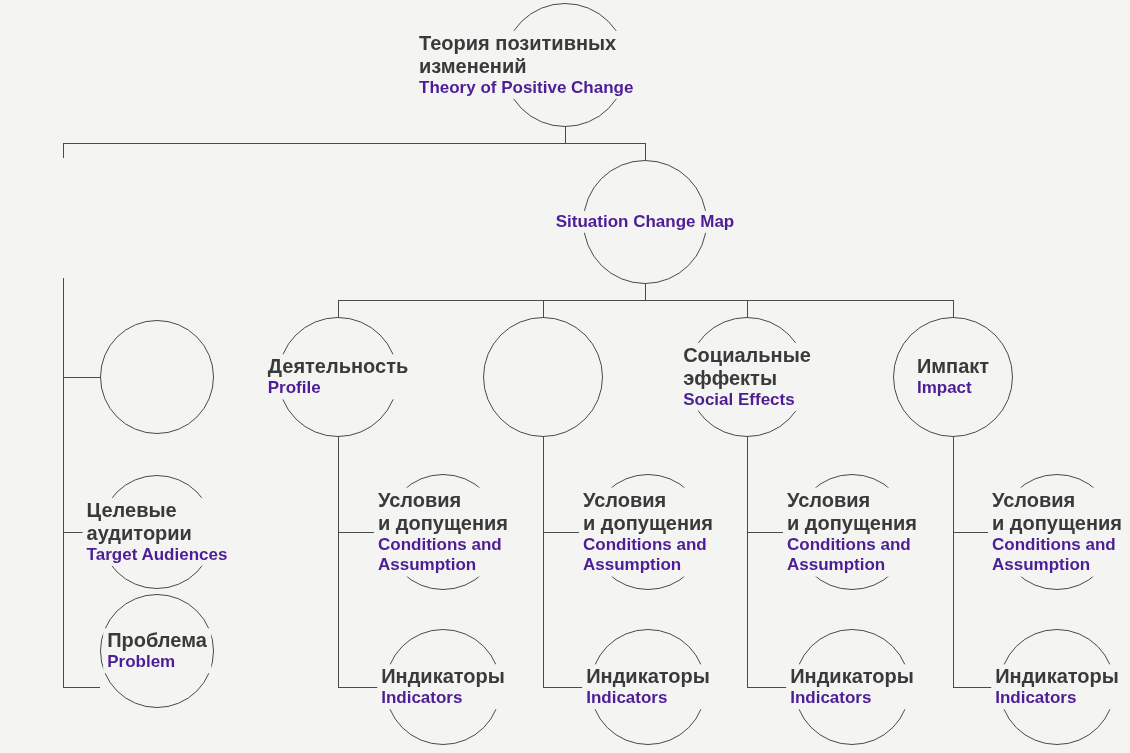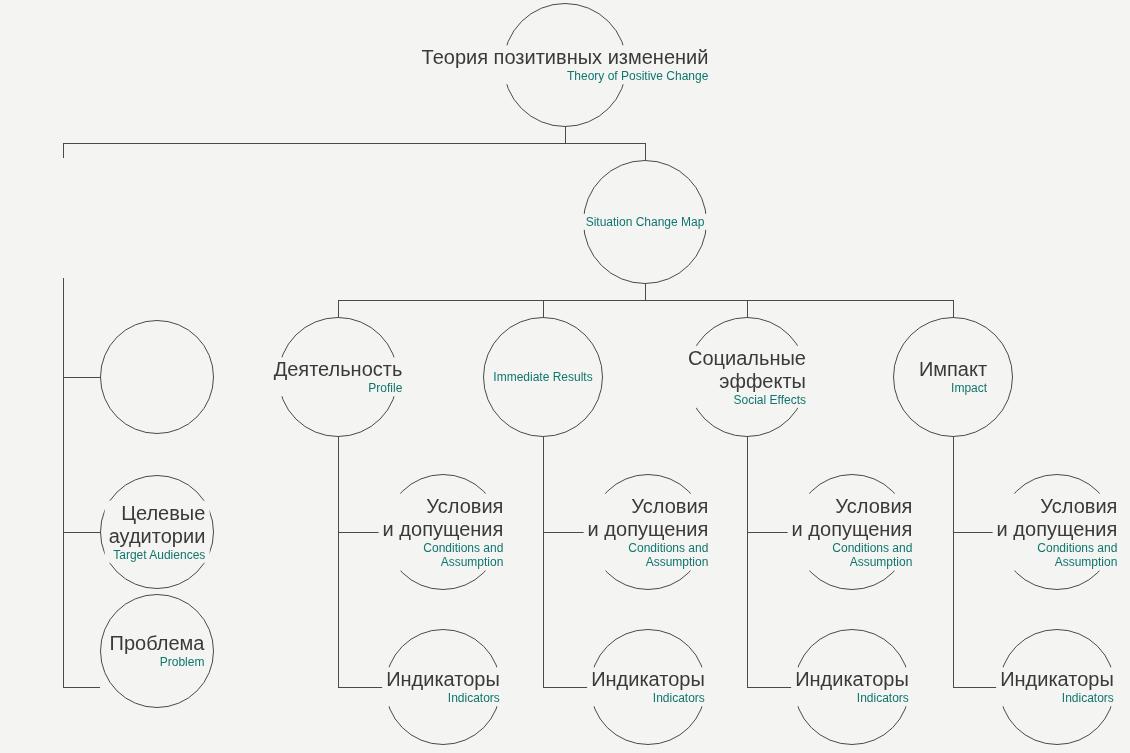--- a/index.html
+++ b/index.html
@@ -21,36 +21,37 @@
     inset: 0;
     border: 1px solid #4a4a4a;
     border-radius: 50%;
     background: transparent;
   }
   .label {
     position: absolute;
     left: 50%;
     top: 50%;
     transform: translate(-50%, -50%);
-    text-align: right;
+    text-align: left;
     background: #f4f4f2;
     width: max-content;
     max-width: 300px;
     padding: 1px 4px;
     z-index: 3;
+    font-weight: bold;
   }
   .title {
     font-size: 20px;
     color: #3a3a3a;
     line-height: 1.15;
     white-space: pre-line;
   }
   .subtitle {
-    font-size: 12px;
-    color: #0f766e;
+    font-size: 17px;
+    color: #4c1d95;
     line-height: 1.2;
     white-space: pre-line;
   }
 </style>
 </head>
 <body>
 
 <div class="canvas">
 
   <div class="line v" style="left:565px; top:127px; height:16px;"></div>
@@ -127,21 +128,20 @@
     <div class="circle"></div>
     <div class="label">
       <div class="title">Деятельность</div>
       <div class="subtitle">Profile</div>
     </div>
   </div>
 
   <div class="node" style="left:483px; top:317px; width:120px; height:120px;">
     <div class="circle"></div>
     <div class="label">
-      <div class="subtitle">Immediate Results</div>
     </div>
   </div>
 
   <div class="node" style="left:687px; top:317px; width:120px; height:120px;">
     <div class="circle"></div>
     <div class="label">
       <div class="title">Социальные
 эффекты</div>
       <div class="subtitle">Social Effects</div>
     </div>

